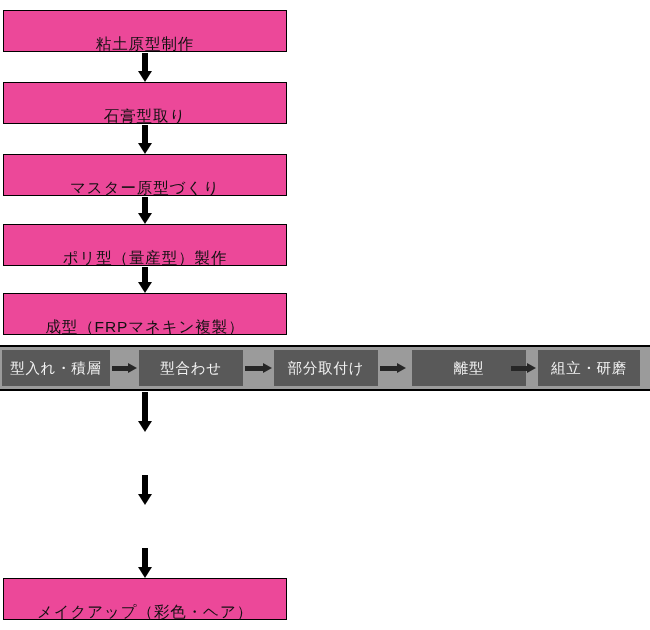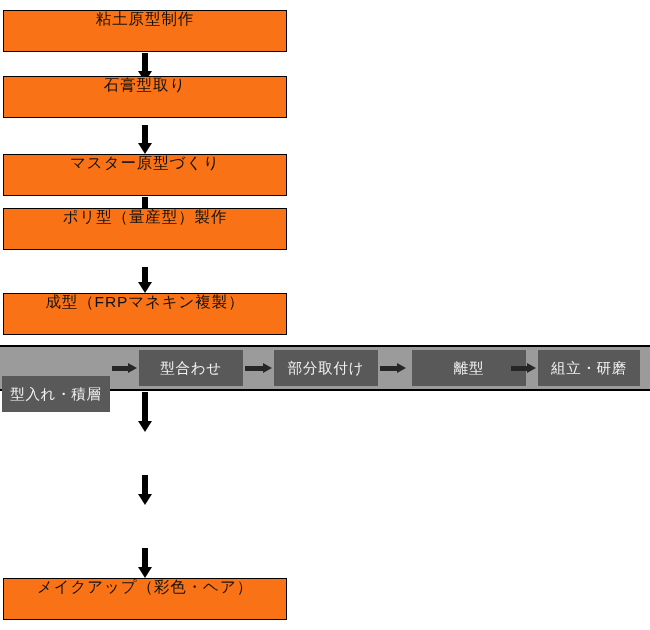--- a/index.html
+++ b/index.html
@@ -21,23 +21,23 @@
   }
 
   
   .proc-box {
     position: absolute;
     left: 3px;
     width: 284px;
     height: 42px;
     box-sizing: border-box;
     border: 1.6px solid #000000;
-    background: #f97316;
+    background: #ec4899;
     display: flex;
-    align-items: flex-start;
+    align-items: flex-end;
     justify-content: center;
   }
   .proc-label {
     font-size: 15.5px;
     letter-spacing: 0.9px;
     color: #111111;
     white-space: nowrap;
     line-height: 1;
   }
 
@@ -122,54 +122,54 @@
 
   <div class="proc-box" style="top:10px;">
     <span class="proc-label">粘土原型制作</span>
   </div>
 
   <div class="down-arrow" style="top:53px;height:29px;">
     <div class="shaft" style="height:18px;"></div>
     <div class="head" style="top:18px;"></div>
   </div>
 
-  <div class="proc-box" style="top:76px;">
+  <div class="proc-box" style="top:82px;">
     <span class="proc-label">石膏型取り</span>
   </div>
 
   <div class="down-arrow" style="top:125px;height:29px;">
     <div class="shaft" style="height:18px;"></div>
     <div class="head" style="top:18px;"></div>
   </div>
 
   <div class="proc-box" style="top:154px;">
     <span class="proc-label">マスター原型づくり</span>
   </div>
 
   <div class="down-arrow" style="top:197px;height:27px;">
     <div class="shaft" style="height:16px;"></div>
     <div class="head" style="top:16px;"></div>
   </div>
 
-  <div class="proc-box" style="top:208px;">
+  <div class="proc-box" style="top:224px;">
     <span class="proc-label">ポリ型（量産型）製作</span>
   </div>
 
   <div class="down-arrow" style="top:267px;height:26px;">
     <div class="shaft" style="height:15px;"></div>
     <div class="head" style="top:15px;"></div>
   </div>
 
   <div class="proc-box" style="top:293px;">
     <span class="proc-label">成型（FRPマネキン複製）</span>
   </div>
 
   <div id="sub-band">
 
-    <div class="sub-box" style="left:2px;width:108px;margin-top:26px;">
+    <div class="sub-box" style="left:2px;width:108px;">
       <span class="sub-label">型入れ・積層</span>
     </div>
 
     <div class="right-arrow" style="left:112px;width:25px;">
       <div class="r-shaft" style="width:17px;"></div>
       <div class="r-head" style="left:16px;"></div>
     </div>
 
     <div class="sub-box" style="left:139px;width:104px;">
       <span class="sub-label">型合わせ</span>

